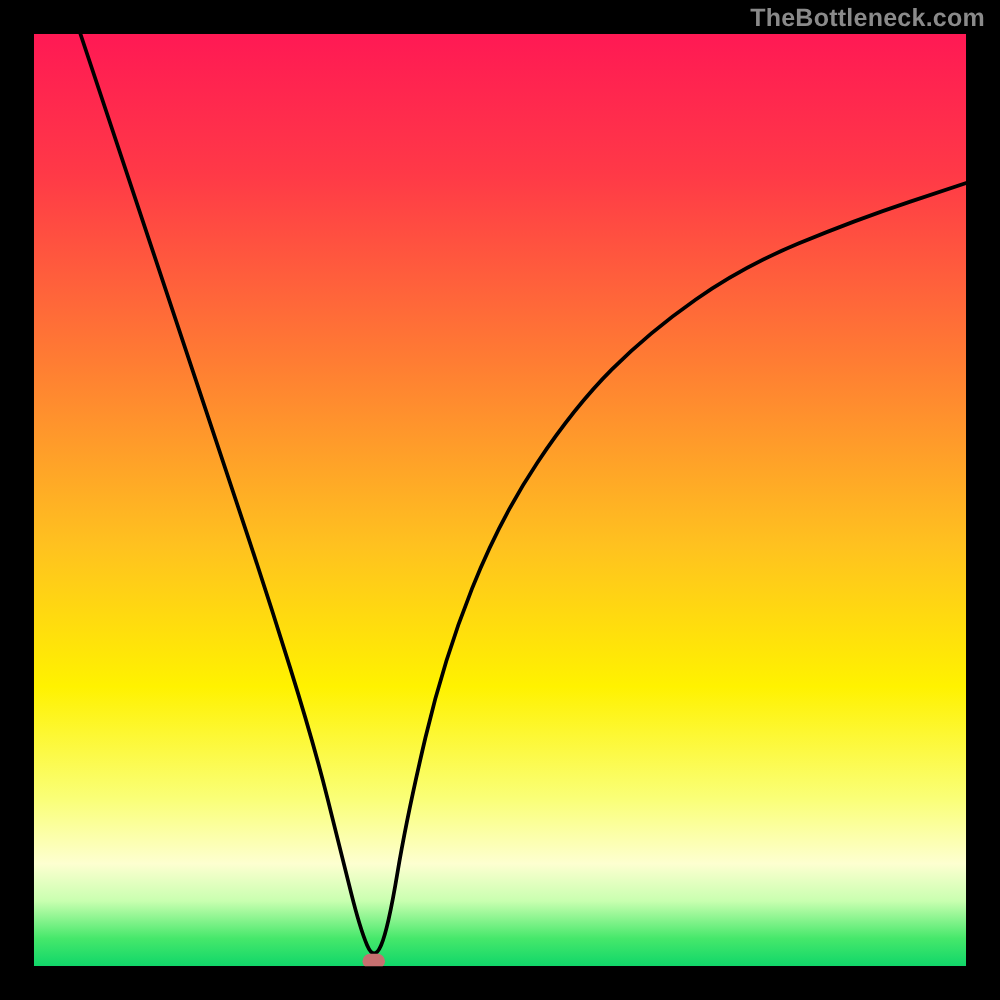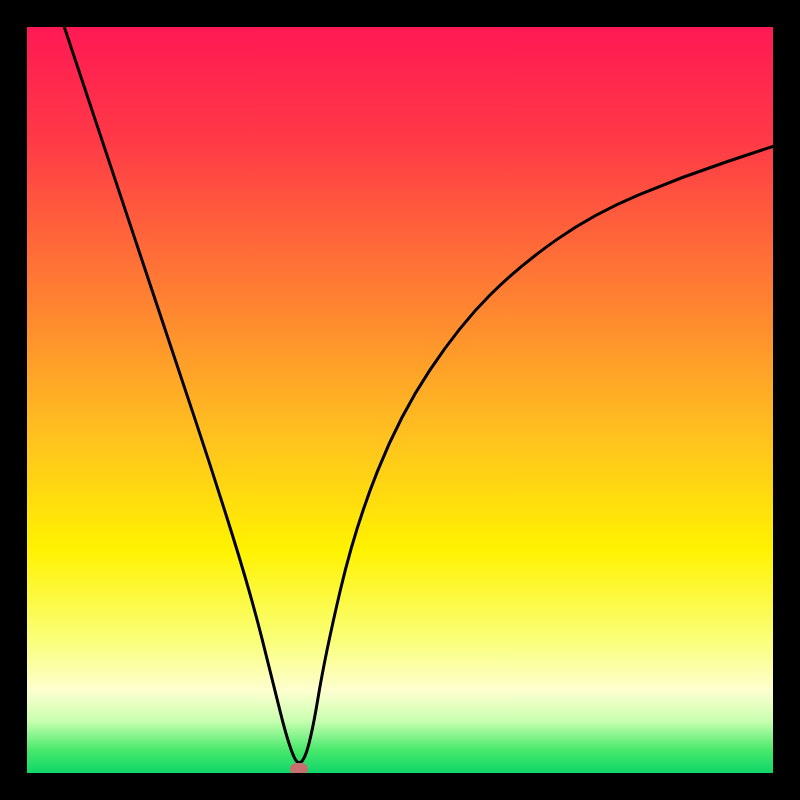--- a/index.html
+++ b/index.html
@@ -73,13 +73,14 @@
       </defs>
       <rect x="0" y="0" width="746" height="746" fill="url(#g)"></rect>
     </svg>
     
     <svg class="curve" id="curve" width="746" height="746">
       <path id="curvePath" d="M 37.300000000000004 0 Q 74.60000000000001 111.89999999999998 93.25 167.85000000000002 Q 111.89999999999999 223.80000000000007 130.55 279.75 Q 149.20000000000002 335.7 167.85000000000002 391.65 Q 186.5 447.59999999999997 205.14999999999998 507.28 Q 223.79999999999998 566.96 234.99 611.72 Q 246.18 656.48 253.64 686.3199999999999 Q 261.09999999999997 716.16 266.695 729.2149999999999 Q 272.29 742.27 277.885 729.2149999999999 Q 283.48 716.16 290.94000000000005 671.4 Q 298.40000000000003 626.64 313.32000000000005 563.23 Q 328.24 499.82 350.62 443.87 Q 373 387.92 402.84 343.16 Q 432.67999999999995 298.40000000000003 462.52 268.56 Q 492.36 238.71999999999997 529.6600000000001 212.60999999999999 Q 566.96 186.5 611.72 167.84999999999997 Q 656.48 149.19999999999993 701.24 134.27999999999997 T 746 119.36000000000001" stroke="#000000" stroke-width="3" fill="none" stroke-linecap="round" stroke-linejoin="round"></path>
     </svg>
     
     <div class="marker" id="marker" style="left: 272.29px; top: 742.27px; background: rgb(199, 112, 112);"></div>
   </div>
+  <div class="watermark">TheBottleneck.com</div>
 </div>
 
 </body></html>

